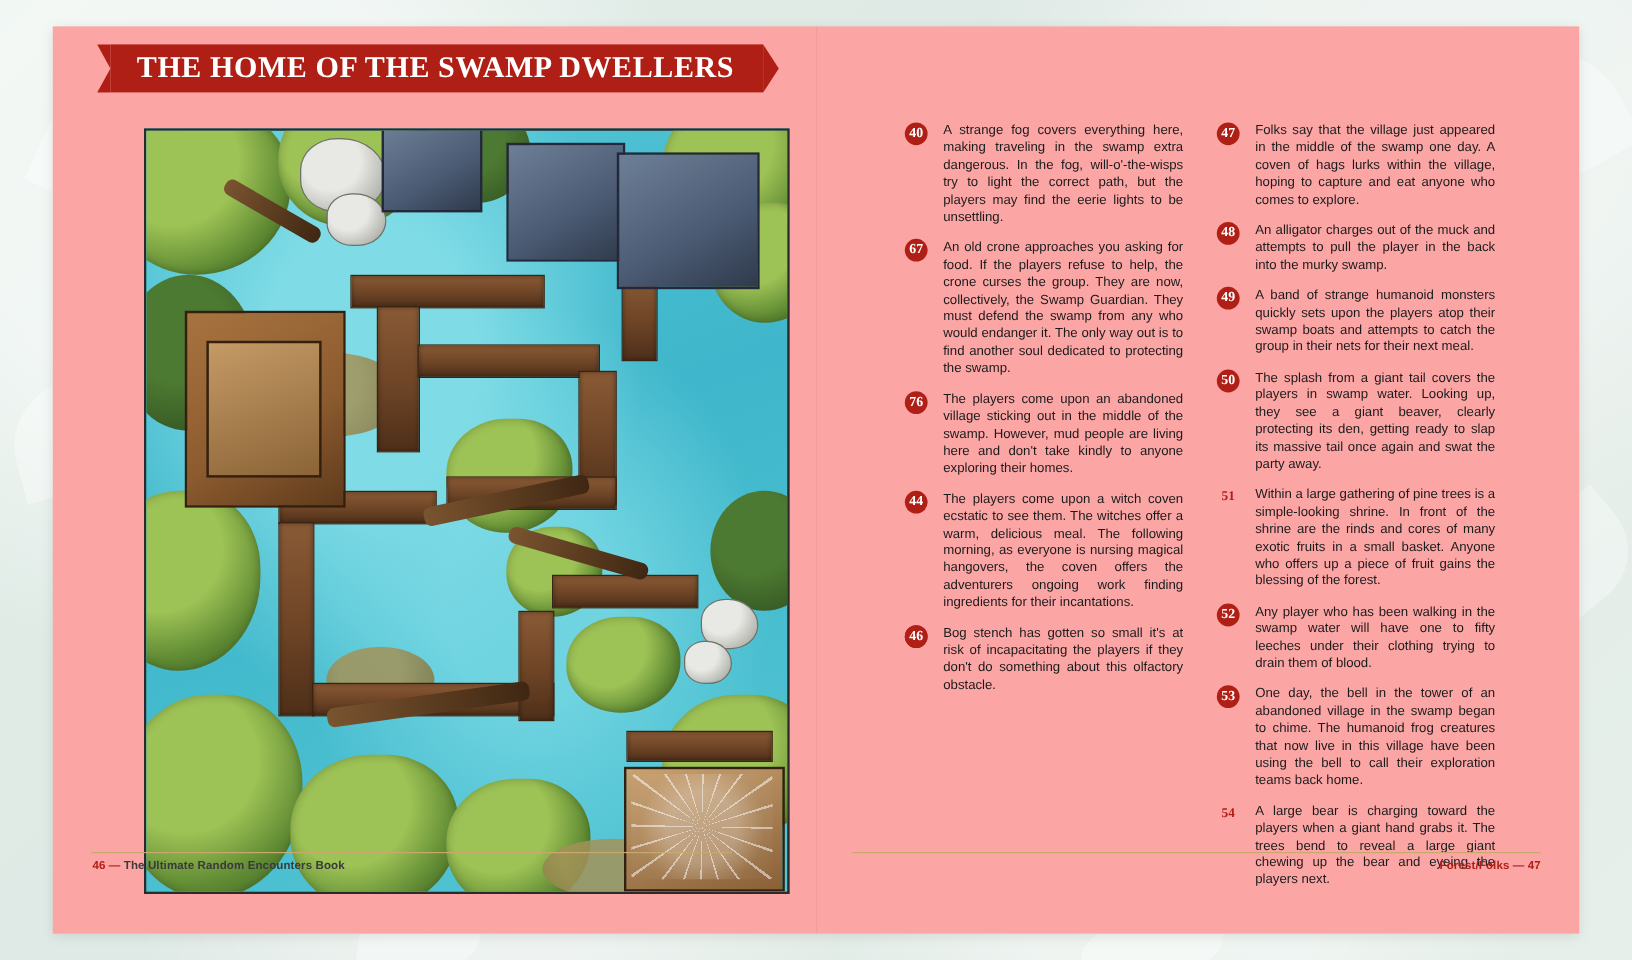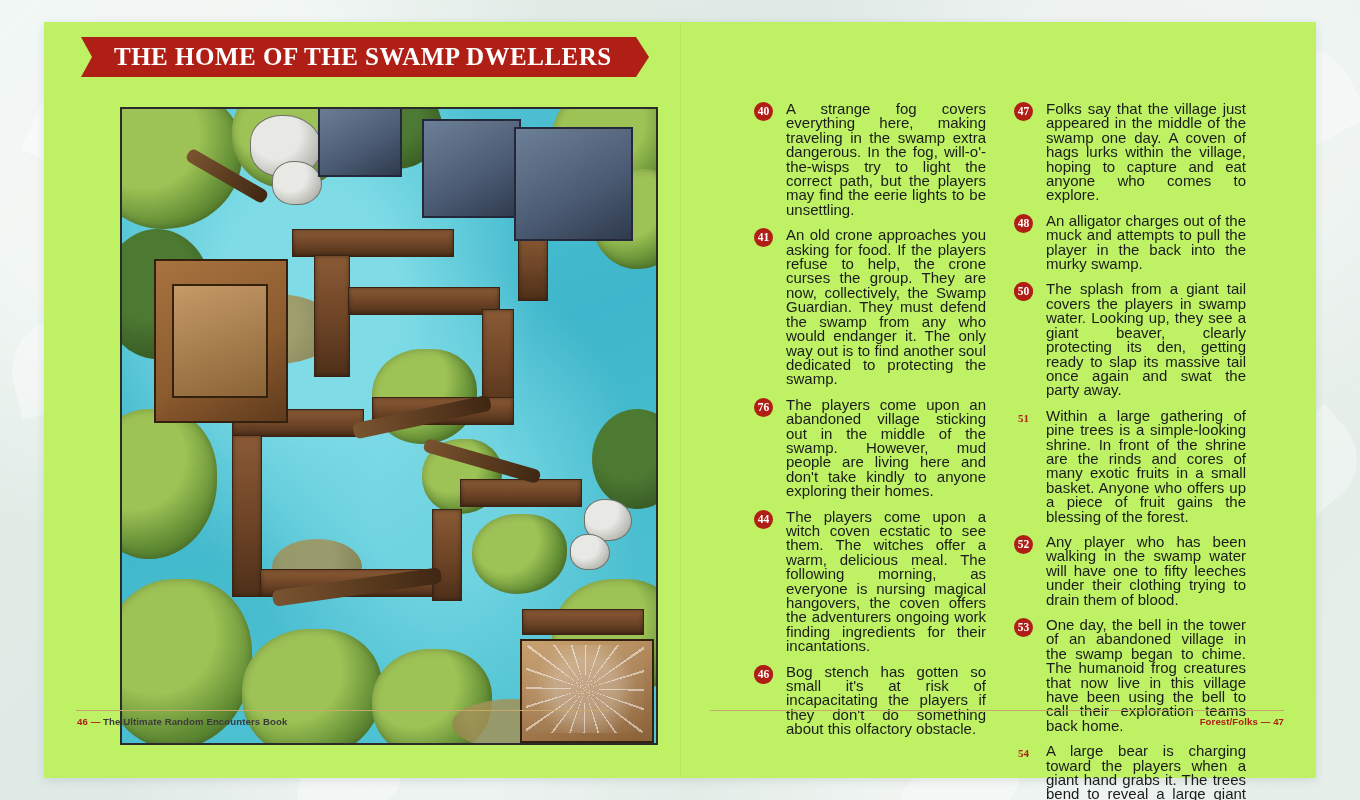--- a/index.html
+++ b/index.html
@@ -28,21 +28,21 @@
     border-radius: 60% 0 60% 0;
     background: rgba(255,255,255,0.35);
     transform: rotate(25deg);
   }
   .spread {
     position: absolute;
     left: 44px;
     top: 22px;
     width: 1272px;
     height: 756px;
-    background: #bef264;
+    background: #fca5a5;
     box-shadow: 0 2px 10px rgba(0,0,0,0.10);
   }
   .gutter {
     position: absolute;
     left: 50%;
     top: 0;
     width: 1px;
     height: 100%;
     background: rgba(0,0,0,0.04);
   }
@@ -173,21 +173,21 @@
     width: 232px;
   }
   .col-a { left: 710px; }
   .col-b { left: 970px; }
   .entry {
     position: relative;
     padding-left: 32px;
     margin-bottom: 11px;
   }
   .entry-text {
-    font-size: 15px;
+    font-size: 11px;
     line-height: 14.4px;
     color: #1b1b1b;
     text-align: justify;
     hyphens: auto;
   }
   .num-badge {
     position: absolute;
     left: 0;
     top: 0;
     width: 19px;
@@ -310,21 +310,21 @@
     <div class="map-trunk" style="left:150px; top:470px; width:170px; height:16px; transform:rotate(-8deg);"></div>
     <div class="map-trunk" style="left:60px;  top:60px;  width:90px;  height:14px; transform:rotate(30deg);"></div>
   </div>
 
   <div class="col col-a">
     <div class="entry">
       <div class="num-badge">40</div>
       <div class="entry-text">A strange fog covers everything here, making traveling in the swamp extra dangerous. In the fog, will-o'-the-wisps try to light the correct path, but the players may find the eerie lights to be unsettling.</div>
     </div>
     <div class="entry">
-      <div class="num-badge">41</div>
+      <div class="num-badge">67</div>
       <div class="entry-text">An old crone approaches you asking for food. If the players refuse to help, the crone curses the group. They are now, collectively, the Swamp Guardian. They must defend the swamp from any who would endanger it. The only way out is to find another soul dedicated to protecting the swamp.</div>
     </div>
     <div class="entry">
       <div class="num-plain">42</div>
     </div>
     <div class="entry">
       <div class="num-badge">76</div>
       <div class="entry-text">The players come upon an abandoned village sticking out in the middle of the swamp. However, mud people are living here and don't take kindly to anyone exploring their homes.</div>
     </div>
     <div class="entry">
@@ -344,20 +344,21 @@
     <div class="entry">
       <div class="num-badge">47</div>
       <div class="entry-text">Folks say that the village just appeared in the middle of the swamp one day. A coven of hags lurks within the village, hoping to capture and eat anyone who comes to explore.</div>
     </div>
     <div class="entry">
       <div class="num-badge">48</div>
       <div class="entry-text">An alligator charges out of the muck and attempts to pull the player in the back into the murky swamp.</div>
     </div>
     <div class="entry">
       <div class="num-badge">49</div>
+      <div class="entry-text">A band of strange humanoid monsters quickly sets upon the players atop their swamp boats and attempts to catch the group in their nets for their next meal.</div>
     </div>
     <div class="entry">
       <div class="num-badge">50</div>
       <div class="entry-text">The splash from a giant tail covers the players in swamp water. Looking up, they see a giant beaver, clearly protecting its den, getting ready to slap its massive tail once again and swat the party away.</div>
     </div>
     <div class="entry">
       <div class="num-plain">51</div>
       <div class="entry-text">Within a large gathering of pine trees is a simple-looking shrine. In front of the shrine are the rinds and cores of many exotic fruits in a small basket. Anyone who offers up a piece of fruit gains the blessing of the forest.</div>
     </div>
     <div class="entry">

